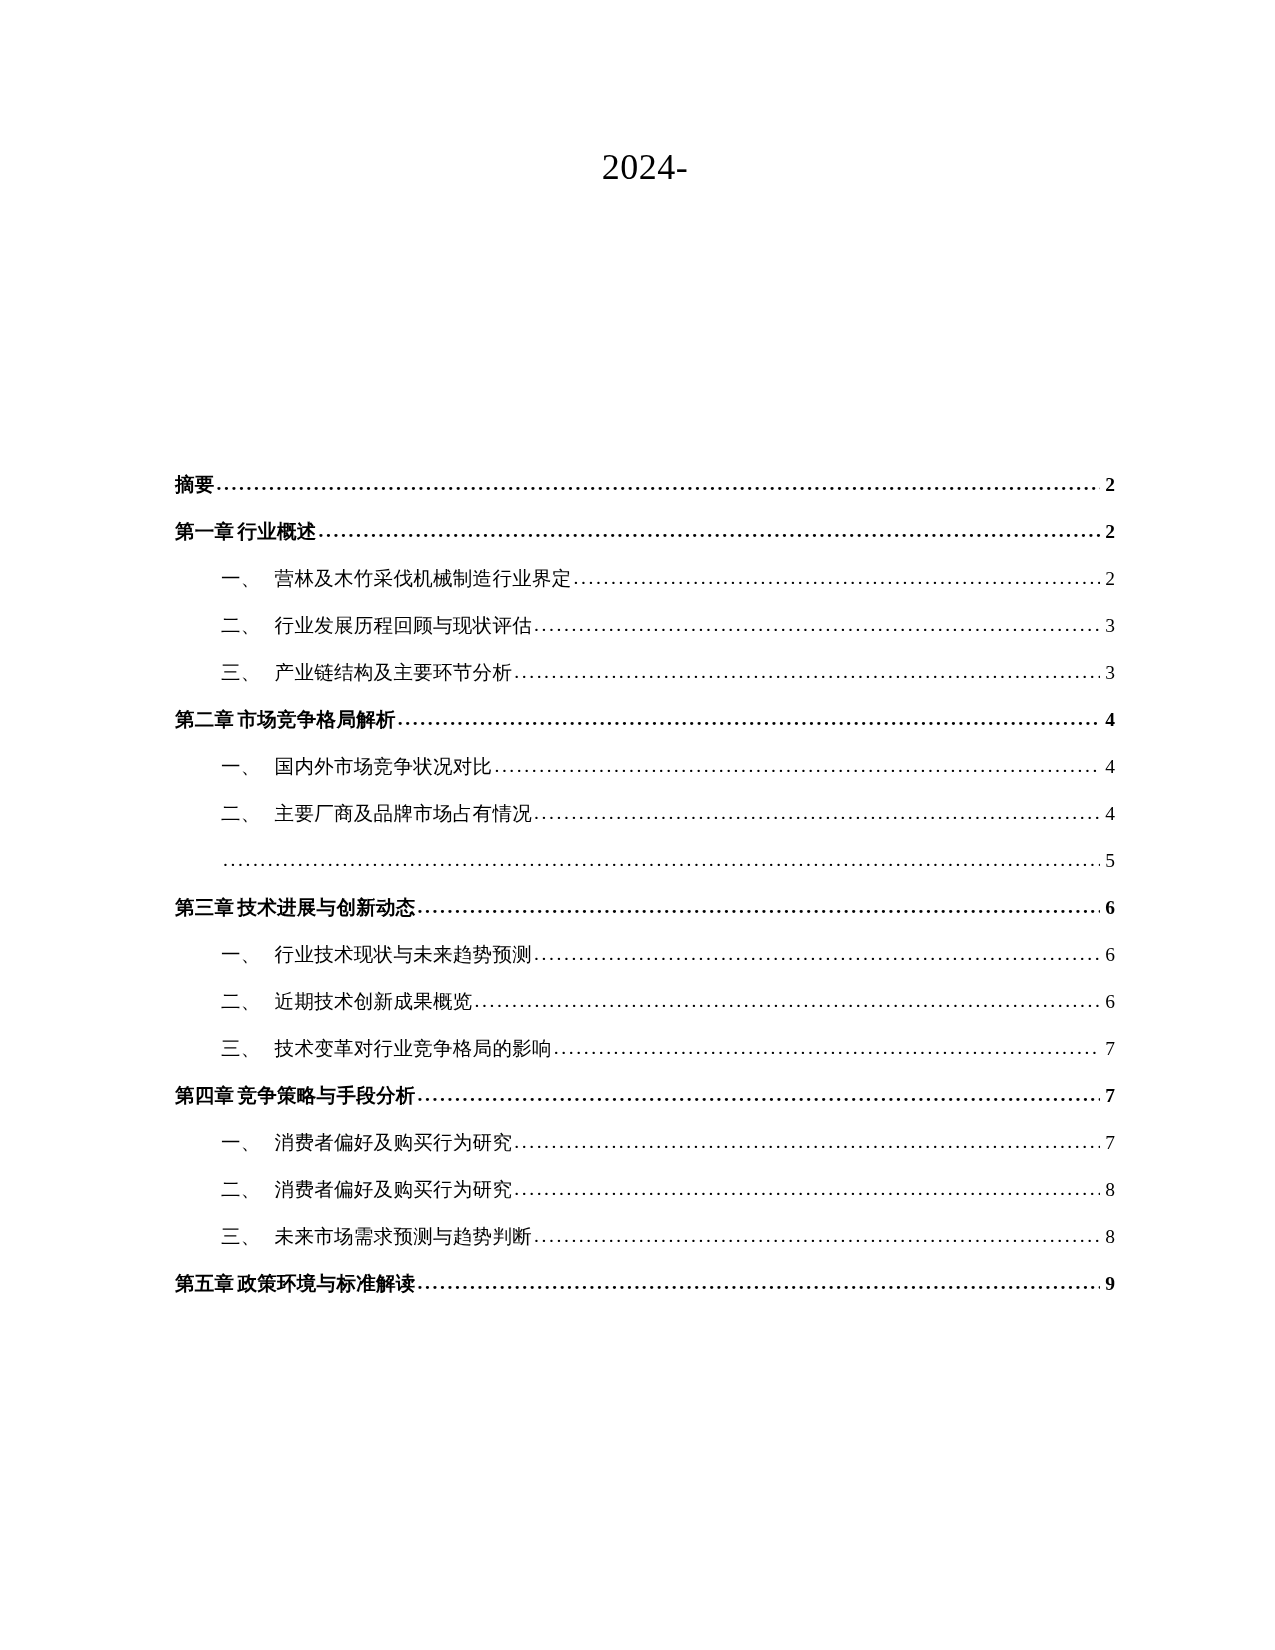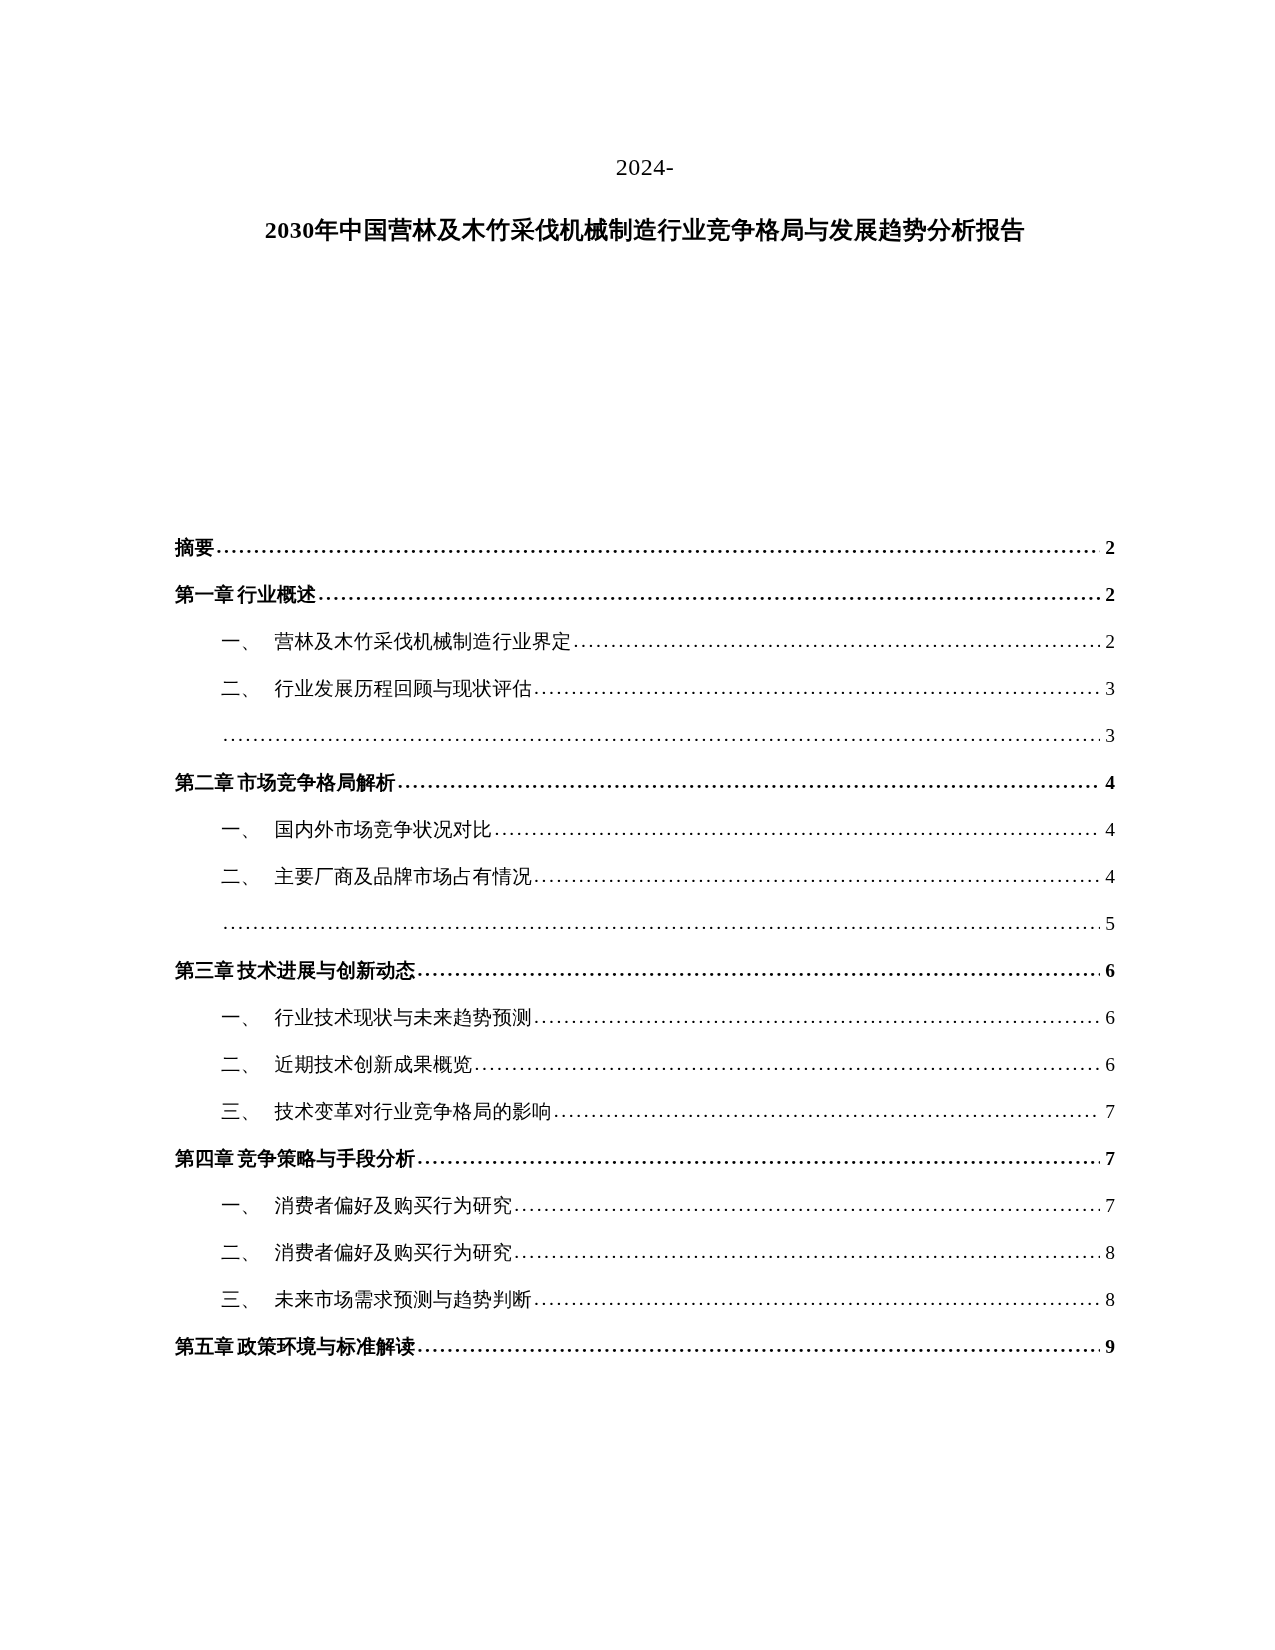--- a/index.html
+++ b/index.html
@@ -17,21 +17,21 @@
   }
   .page {
     width: 1275px;
     height: 1650px;
     box-sizing: border-box;
     padding: 118px 160px 100px 175px;
     position: relative;
   }
   .doc-title {
     text-align: center;
-    font-size: 24px;
+    font-size: 36px;
     font-weight: bold;
     line-height: 63px;
     letter-spacing: 0.5px;
     margin: 0;
     padding-top: 18px;
   }
   .doc-title .line1 {
     display: block;
     font-weight: normal;
   }
@@ -83,21 +83,20 @@
     margin-right: 14px;
   }
 </style>
 </head>
 <body>
 
 <div class="page">
 
   <h1 class="doc-title">
     <span class="line1">2024-</span>
-    <span class="line2">2030年中国营林及木竹采伐机械制造行业竞争格局与发展趋势分析报告</span>
   </h1>
 
   <div class="toc" id="toc">
       <div class="toc-entry level-1">
         <span class="label"><span>摘要</span></span>
         <span class="dots">........................................................................................................................................................................................................</span>
         <span class="page-num">2</span>
       </div>
       <div class="toc-entry level-1">
         <span class="label"><span class="chap">第一章</span><span>行业概述</span></span>
@@ -108,20 +107,21 @@
         <span class="label"><span class="num">一、</span><span>营林及木竹采伐机械制造行业界定</span></span>
         <span class="dots">........................................................................................................................................................................................................</span>
         <span class="page-num">2</span>
       </div>
       <div class="toc-entry level-2">
         <span class="label"><span class="num">二、</span><span>行业发展历程回顾与现状评估</span></span>
         <span class="dots">........................................................................................................................................................................................................</span>
         <span class="page-num">3</span>
       </div>
       <div class="toc-entry level-2">
+        <span class="label"><span class="num">三、</span><span>产业链结构及主要环节分析</span></span>
         <span class="dots">........................................................................................................................................................................................................</span>
         <span class="page-num">3</span>
       </div>
       <div class="toc-entry level-1">
         <span class="label"><span class="chap">第二章</span><span>市场竞争格局解析</span></span>
         <span class="dots">........................................................................................................................................................................................................</span>
         <span class="page-num">4</span>
       </div>
       <div class="toc-entry level-2">
         <span class="label"><span class="num">一、</span><span>国内外市场竞争状况对比</span></span>

